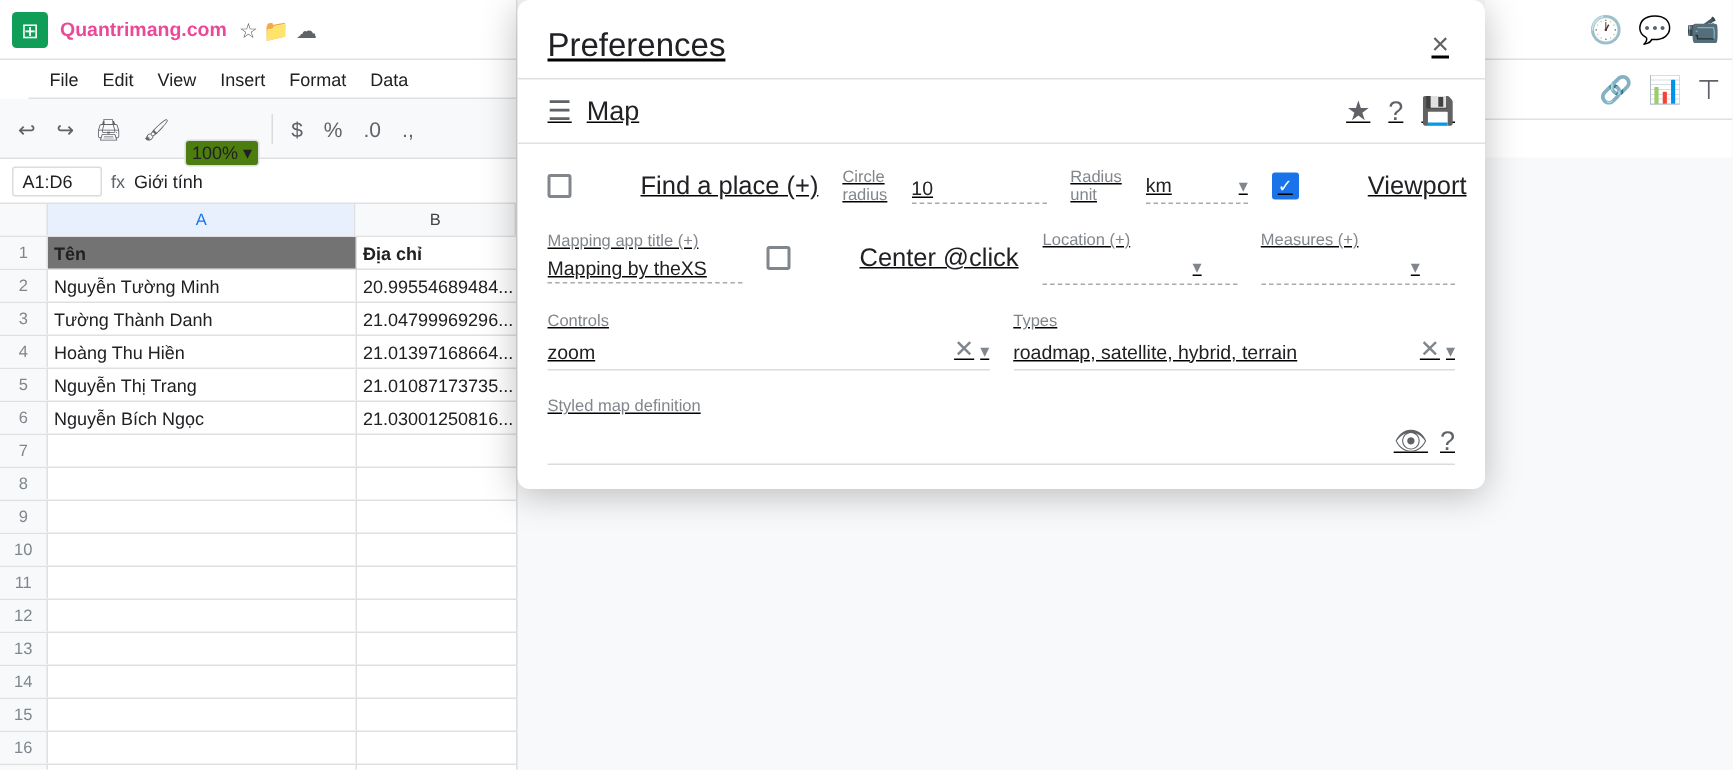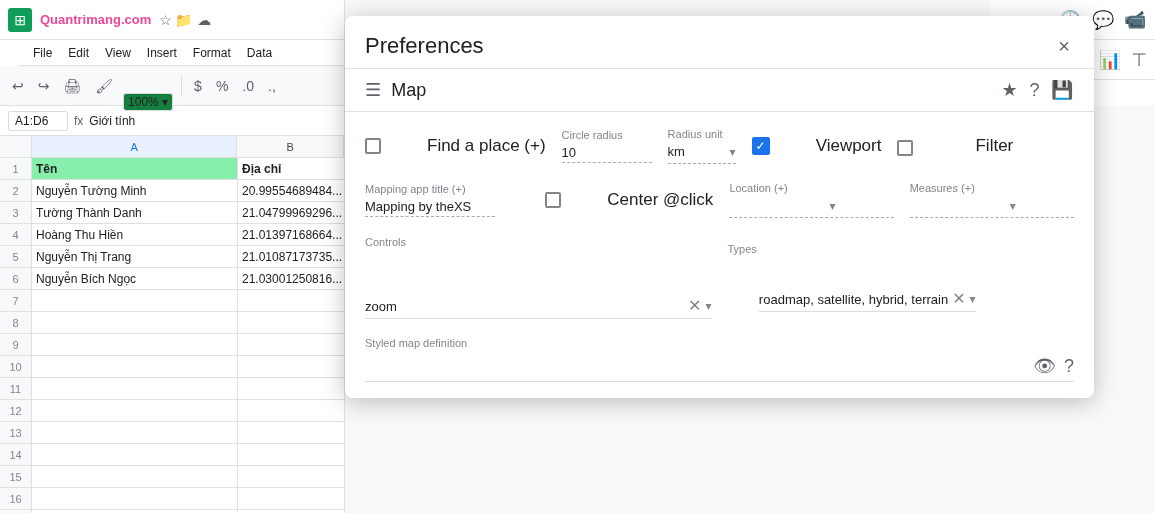--- a/index.html
+++ b/index.html
@@ -96,21 +96,21 @@
       height: 20px;
       background: #dadce0;
       margin: 0 2px;
     }
     .zoom-selector {
       font-size: 12px;
       color: #202124;
       border: 1px solid #dadce0;
       border-radius: 3px;
       padding: 1px 4px;
-      background: #15803d;
+      background: #4d7c0f;
       margin-top: 32px;
     }
 
     
     .sheets-formulabar {
       height: 30px;
       display: flex;
       align-items: center;
       padding: 0 8px;
       gap: 6px;
@@ -186,33 +186,34 @@
       color: #202124;
       padding: 0 4px;
       line-height: 22px;
       border-right: 1px solid #e0e0e0;
       overflow: hidden;
       white-space: nowrap;
     }
     .cell-a { width: 206px; min-width: 206px; }
     .cell-b { width: 107px; min-width: 107px; }
     .cell.header { font-weight: bold; }
-    .cell.selected { background: #86efac; }
+    .cell.selected { background: #737373; }
 
     
     .preferences-dialog {
       position: absolute;
-      top: 16px;
+      top: 0;
       left: 345px;
-      width: 749px;
+      width: 645px;
       background: #fff;
       border-radius: 8px;
       box-shadow: 0 4px 24px rgba(0,0,0,0.25);
       pointer-events: all;
       overflow: hidden;
+      text-decoration: underline;
     }
 
     .dialog-header {
       display: flex;
       align-items: center;
       justify-content: space-between;
       padding: 16px 20px 8px 20px;
       border-bottom: 1px solid #e0e0e0;
     }
     .dialog-title {
@@ -285,22 +286,22 @@
     .checkbox {
       width: 16px; height: 16px;
       border: 2px solid #80868b;
       border-radius: 2px;
       cursor: pointer;
       display: inline-block;
       flex-shrink: 0;
     }
     .field-group {
       display: flex;
-      flex-direction: column;
-      gap: 2px;
+      gap: 16px;
+      align-items: flex-end;
     }
     .field-label {
       font-size: 11px;
       color: #80868b;
     }
     .field-input {
       font-size: 13px;
       color: #202124;
       border: none;
       border-bottom: 1px dashed #aaa;
@@ -373,33 +374,31 @@
 
     
     .controls-group {
       display: flex;
       flex-direction: column;
       gap: 2px;
       flex: 1;
     }
     .types-group {
       display: flex;
-      flex-direction: row;
+      flex-direction: column;
       gap: 2px;
       flex: 1;
-      text-align: center;
     }
     .dropdown-input {
       display: flex;
       align-items: center;
       gap: 4px;
       border: none;
       border-bottom: 1px solid #dadce0;
       padding: 4px 0;
-      margin-top: 44px;
     }
     .dropdown-value {
       font-size: 13px;
       color: #202124;
       flex: 1;
     }
     .clear-btn {
       color: #80868b;
       font-size: 16px;
       cursor: pointer;

